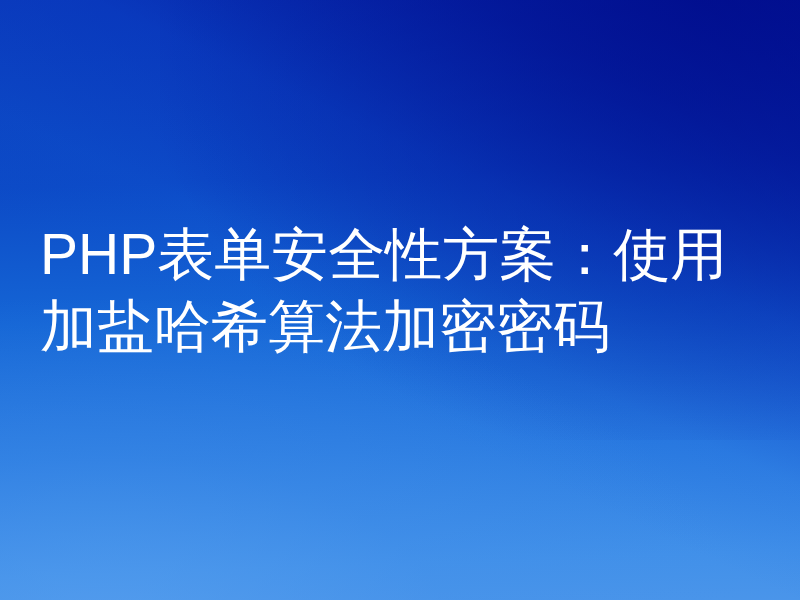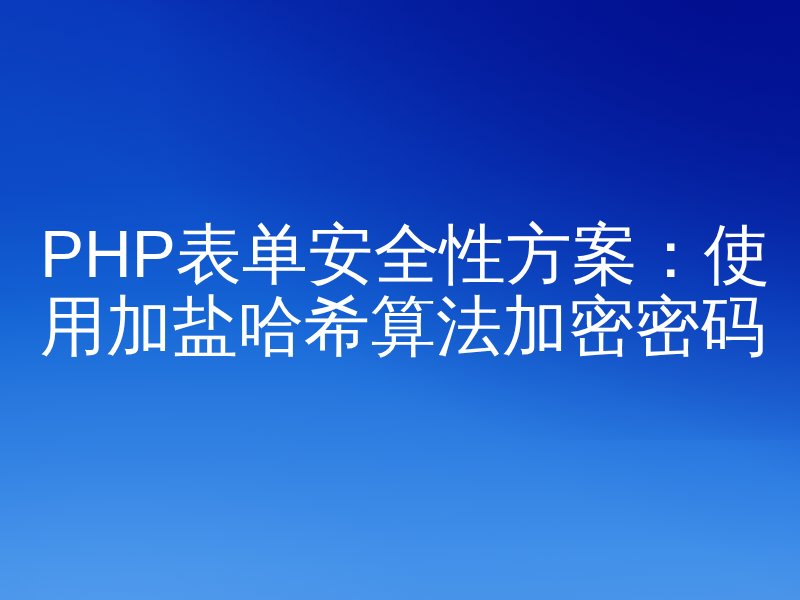--- a/index.html
+++ b/index.html
@@ -72,21 +72,21 @@
     left: 40px;
     top: 218px;
     width: 730px;
   }
 
   #headline {
     margin: 0;
     padding: 0;
     color: #ffffff;
     font-family: "Liberation Sans", "DejaVu Sans", sans-serif;
-    font-size: 66px;
+    font-size: 57px;
     font-weight: 400;
     line-height: 72px;
     letter-spacing: 0px;
     white-space: normal;
     word-break: break-all;
     text-align: left;
   }
 </style>
 </head>
 <body>

